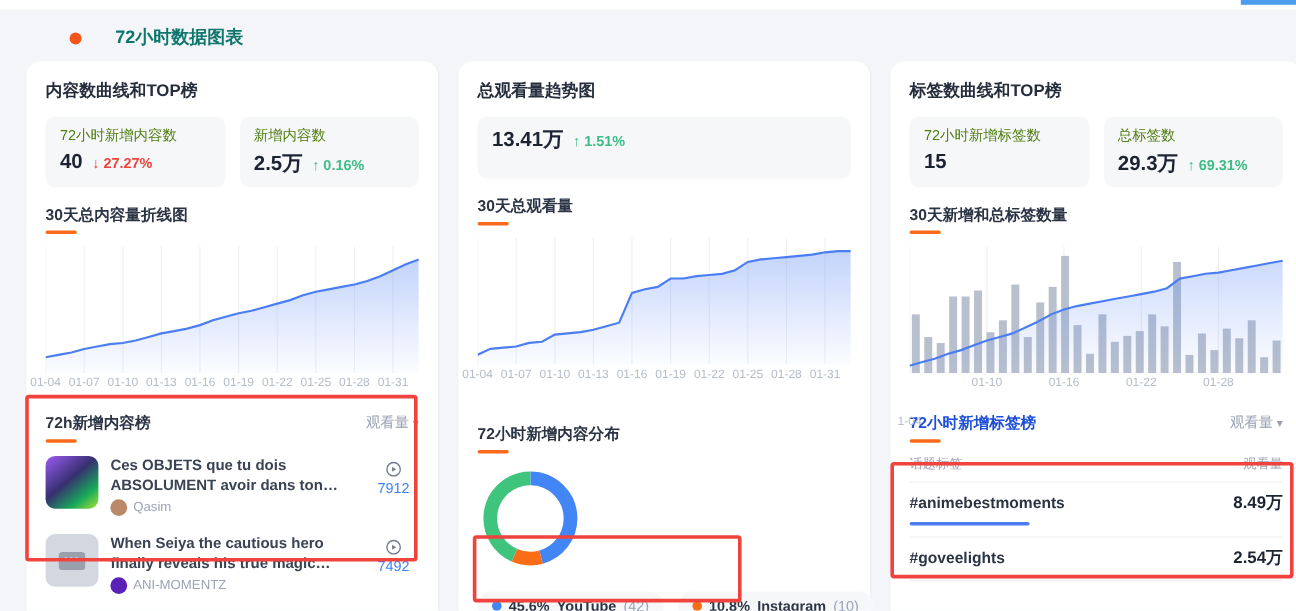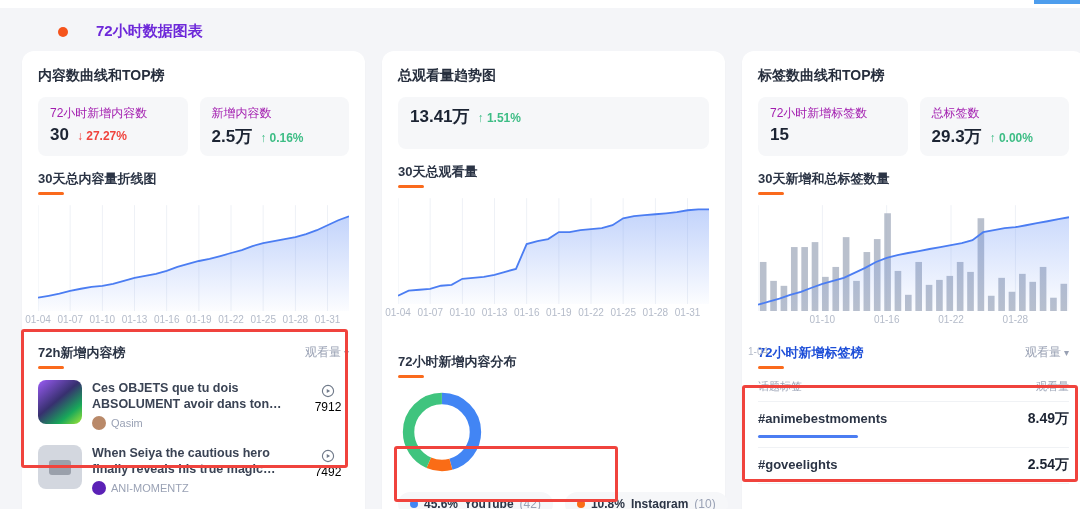--- a/index.html
+++ b/index.html
@@ -4,29 +4,29 @@
 <style>
   * { margin:0; padding:0; box-sizing:border-box; }
   html,body { width:1080px; height:509px; overflow:hidden; }
   body { background:#f4f5f8; font-family:"Liberation Sans", sans-serif; position:relative; color:#262e3d; }
 
   .top-strip { height:8px; background:#ffffff; position:relative; }
   .blue-frag { position:absolute; right:0; top:0; width:46px; height:4px; background:#4d9ded; }
 
   .section-header { display:flex; align-items:center; padding:14px 0 10px 58px; }
   .section-dot { width:10px; height:10px; border-radius:50%; background:#f5541c; }
-  .section-title { margin-left:28px; font-size:15px; font-weight:bold; color:#6d28d9; }
+  .section-title { margin-left:28px; font-size:15px; font-weight:bold; color:#0f766e; }
 
   .cards { display:flex; gap:17px; padding-left:22px; align-items:flex-start; }
   .card { background:#fff; border-radius:12px; width:343px; flex:0 0 343px; padding:16px; height:560px; box-shadow:0 1px 2px rgba(30,40,60,.03); }
   .card-title { font-size:14px; font-weight:bold; color:#262e3d; margin-bottom:12px; }
 
   .stats { display:flex; gap:12px; }
   .stat-box { background:#f6f7f9; border-radius:8px; padding:8px 12px; flex:1; min-height:52px; }
-  .stat-label { font-size:12px; color:#a21caf; margin-bottom:3px; }
+  .stat-label { font-size:12px; color:#4d7c0f; margin-bottom:3px; }
   .stat-valrow { display:flex; align-items:baseline; gap:8px; }
   .stat-value { font-size:17px; font-weight:bold; color:#1c2433; }
   .stat-delta { font-size:12px; font-weight:bold; }
   .stat-delta.down { color:#f0433d; }
   .stat-delta.up { color:#3dbd85; }
 
   .subhead { margin-top:14px; }
   .subhead .txt { font-size:13px; font-weight:bold; color:#2b3445; }
   .subhead .bar { width:26px; height:3px; background:#fa6a1c; border-radius:2px; margin-top:4px; }
 
@@ -48,21 +48,21 @@
   .thumb2 { background:#d3d7df; display:flex; align-items:center; justify-content:center; }
   .thumb2 .dots { width:22px; height:15px; background:#9aa0ab; border-radius:3px; color:#fff; font-size:10px; line-height:13px; text-align:center; letter-spacing:1px; }
   .row-main { flex:1; margin-left:10px; min-width:0; }
   .row-title { font-size:12.5px; font-weight:bold; color:#3a4354; line-height:1.28; display:-webkit-box; -webkit-line-clamp:2; -webkit-box-orient:vertical; overflow:hidden; }
   .row-author { display:flex; align-items:center; gap:5px; margin-top:4px; }
   .avatar { width:14px; height:14px; border-radius:50%; flex:0 0 14px; }
   .av1 { background:#b98969; } .av2 { background:#5b21b6; }
   .author-name { font-size:11px; color:#9aa2b5; }
   .views-col { width:42px; display:flex; flex-direction:column; align-items:center; gap:2px; margin-left:4px; padding-top:4px; }
   .play-ic { width:14px; height:14px; }
-  .views-num { font-size:12px; color:#000000; }
+  .views-num { font-size:12px; color:#3b82f6; }
 
   .donut-wrap { width:88px; height:88px; margin:10px auto 0; }
   .legend { margin-top:12px; }
   .legend-row { display:flex; gap:12px; margin-top:6px; }
   .pill { background:#f6f7f9; border-radius:13px; padding:5px 12px; display:flex; align-items:center; gap:6px; font-size:12px; cursor:pointer; }
   .pill .dot { width:8px; height:8px; border-radius:50%; }
   .pill b { color:#2b3445; font-weight:bold; }
   .pill .cnt { color:#9aa2b5; }
 
   .tag-cols { display:flex; justify-content:space-between; font-size:11px; color:#9aa2b5; margin-top:10px; padding-bottom:7px; border-bottom:1px solid #f0f2f5; }
@@ -90,21 +90,21 @@
 </div>
 
 <div class="cards">
 
   <section class="card">
     <div class="card-title">内容数曲线和TOP榜</div>
     <div class="stats">
       <div class="stat-box">
         <div class="stat-label">72小时新增内容数</div>
         <div class="stat-valrow">
-          <span class="stat-value">30</span>
+          <span class="stat-value">40</span>
           <span class="stat-delta down">↓ 27.27%</span>
         </div>
       </div>
       <div class="stat-box">
         <div class="stat-label">新增内容数</div>
         <div class="stat-valrow">
           <span class="stat-value">2.5万</span>
           <span class="stat-delta up">↑ 0.16%</span>
         </div>
       </div>
@@ -288,21 +288,21 @@
       <div class="stat-box">
         <div class="stat-label">72小时新增标签数</div>
         <div class="stat-valrow">
           <span class="stat-value">15</span>
         </div>
       </div>
       <div class="stat-box">
         <div class="stat-label">总标签数</div>
         <div class="stat-valrow">
           <span class="stat-value">29.3万</span>
-          <span class="stat-delta up">↑ 0.00%</span>
+          <span class="stat-delta up">↑ 69.31%</span>
         </div>
       </div>
     </div>
     <div class="subhead">
       <div class="txt">30天新增和总标签数量</div>
       <div class="bar"></div>
     </div>
     <svg id="chart3" class="chart-svg" viewBox="0 0 300 100" preserveAspectRatio="none">
       <defs>
           <linearGradient id="gC" x1="0" y1="0" x2="0" y2="1">

